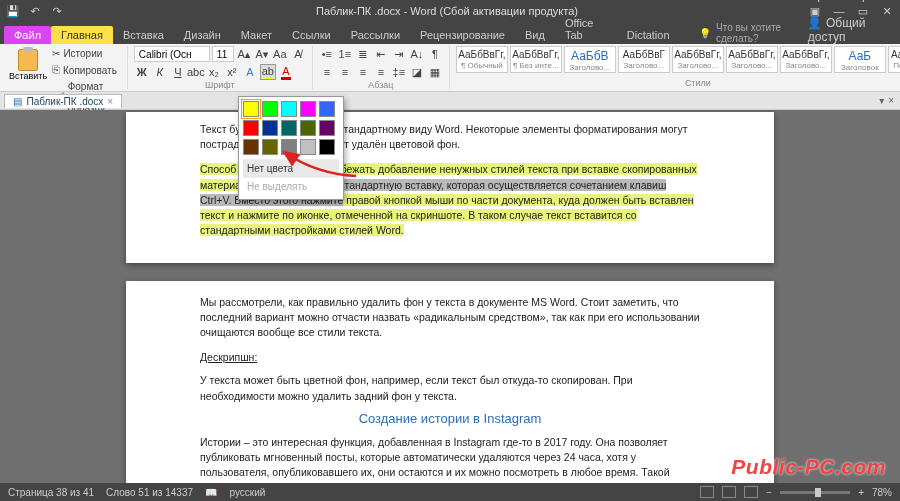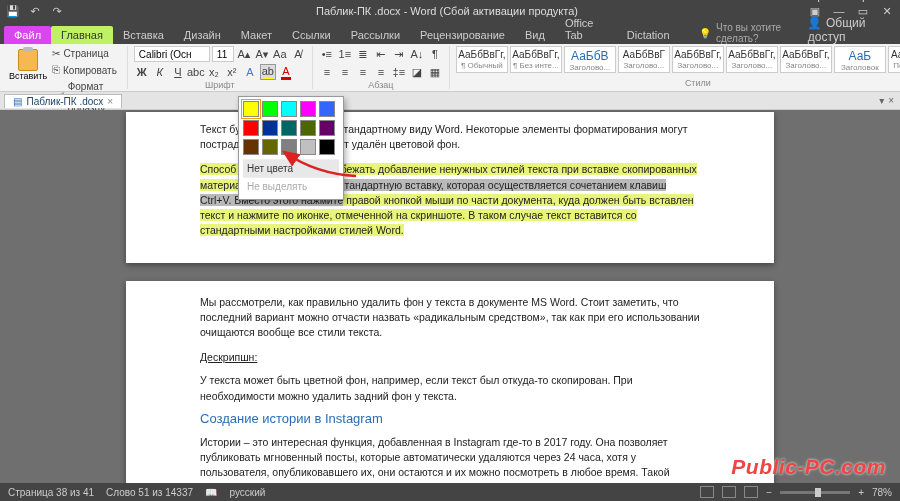--- a/index.html
+++ b/index.html
@@ -5,21 +5,21 @@
   * { box-sizing: border-box; margin: 0; padding: 0; }
   body { font-family: "Segoe UI", Tahoma, sans-serif; font-size: 11px; background: #fff; width: 900px; height: 501px; overflow: hidden; position: relative; }
   .titlebar { background: #444; color: #ccc; height: 22px; display: flex; align-items: center; justify-content: space-between; padding: 0 6px; font-size: 11px; }
   .titlebar-left { width: 80px; display: flex; gap: 8px; }
   .titlebar-center { flex: 1; text-align: center; color: #ddd; }
   .titlebar-right { display: flex; gap: 10px; align-items: center; }
   .win-btn { width: 14px; height: 14px; display: inline-flex; align-items: center; justify-content: center; color: #ccc; }
   .menu-tabs { background: #444; display: flex; align-items: flex-end; height: 22px; padding-left: 4px; }
   .menu-tab { padding: 3px 10px; color: #ccc; font-size: 11px; cursor: pointer; }
   .menu-tab.file { background: #d946ef; color: #fff; border-radius: 2px 2px 0 0; }
-  .menu-tab.active { background: #bef264; color: #333; border-radius: 2px 2px 0 0; }
+  .menu-tab.active { background: #fde047; color: #333; border-radius: 2px 2px 0 0; }
   .menu-tellme { margin-left: 20px; display: flex; align-items: center; color: #aaa; font-size: 10px; gap: 4px; }
   .menu-right { margin-left: auto; margin-right: 8px; display: flex; gap: 14px; color: #ccc; font-size: 12px; align-items: center; flex-direction: column; }
   .ribbon { background: #f3f3f3; border-bottom: 1px solid #ccc; height: 48px; display: flex; padding: 2px 4px; }
   .ribbon-group { border-right: 1px solid #ddd; padding: 0 6px; display: flex; flex-direction: column; justify-content: space-between; }
   .ribbon-group-body { display: flex; gap: 2px; align-items: flex-start; flex: 1; }
   .ribbon-group-label { font-size: 9px; color: #888; text-align: center; padding-bottom: 1px; }
   .rbtn { padding: 2px 4px; font-size: 10px; color: #444; display: flex; align-items: center; gap: 3px; cursor: pointer; }
   .rbtn-col { display: flex; flex-direction: column; gap: 1px; }
   .paste-big { display: flex; flex-direction: column; align-items: center; justify-content: center; width: 36px; height: 38px; }
   .clipboard-icon { width: 20px; height: 22px; background: #f7b84f; border: 1px solid #c98a1f; border-radius: 2px; position: relative; }
@@ -34,21 +34,21 @@
   .style-item .sample { font-size:10px; color:#333; }
   .style-item .sample.blue { color:#2a6db5; font-size:12px; }
   .doc-tab-bar { background:#e4e4e4; height:18px; display:flex; align-items:center; padding-left:4px; border-bottom:1px solid #ccc; }
   .doc-tab { background:#fff; border:1px solid #bbb; border-bottom:none; padding:1px 8px; font-size:10px; color:#246; display:flex; gap:4px; align-items:center; }
   .doc-tab .x { color:#888; }
   .workspace { background:#6f6f6f; height: calc(501px - 22px - 22px - 48px - 18px - 18px); overflow:hidden; position:relative; display:flex; flex-direction:column; align-items:center; padding-top:2px; gap:18px; }
   .page { background:#fff; width:648px; box-shadow:0 2px 6px rgba(0,0,0,.4); padding:14px 74px 18px 74px; font-size:10.5px; line-height:1.45; color:#222; }
   .page.p1 { padding-top: 10px; padding-bottom:24px; }
   .hl { background: #e8f57a; }
   .sel { background:#b9b9b9; }
-  .heading-blue { color:#2a6db5; font-size:13px; text-align:left; margin:6px 0; }
+  .heading-blue { color:#2a6db5; font-size:13px; text-align:center; margin:6px 0; }
   .underline { text-decoration: underline; }
   .statusbar { position:absolute; bottom:0; left:0; right:0; height:18px; background:#444; color:#ccc; display:flex; align-items:center; font-size:10px; padding:0 8px; gap:12px; }
   .statusbar .right { margin-left:auto; display:flex; gap:8px; align-items:center; }
   .zoom-slider { width:70px; height:3px; background:#777; position:relative; }
   .zoom-slider::after { content:""; width:6px; height:9px; background:#ccc; position:absolute; top:-3px; left:50%; }
   .watermark { position:absolute; right:14px; bottom:22px; color:#e44; font-size:21px; font-weight:bold; font-style:italic; letter-spacing:.5px; text-shadow:0 0 3px #fff; }
 
   
   .color-popup { position:absolute; top:96px; left:238px; width:106px; background:#fff; border:1px solid #999; box-shadow:2px 3px 6px rgba(0,0,0,.3); z-index:50; padding:4px; font-size:10px; }
   .swatch-grid { display:grid; grid-template-columns: repeat(5, 16px); gap:3px; margin-bottom:4px; }
@@ -104,21 +104,21 @@
 </div>
 
 <div class="ribbon">
   <div class="ribbon-group">
     <div class="ribbon-group-body">
       <div class="paste-big">
         <div class="clipboard-icon"></div>
         <span style="font-size:9px">Вставить</span>
       </div>
       <div class="rbtn-col">
-        <div class="rbtn">✂ <span>Страница</span></div>
+        <div class="rbtn">✂ <span>Истории</span></div>
         <div class="rbtn">⎘ <span>Копировать</span></div>
         <div class="rbtn">🖌 <span>Формат по образцу</span></div>
       </div>
     </div>
     <div class="ribbon-group-label">Буфер обмена</div>
   </div>
 
   <div class="ribbon-group">
     <div class="ribbon-group-body" style="flex-direction:column; gap:2px;">
       <div class="font-box">

